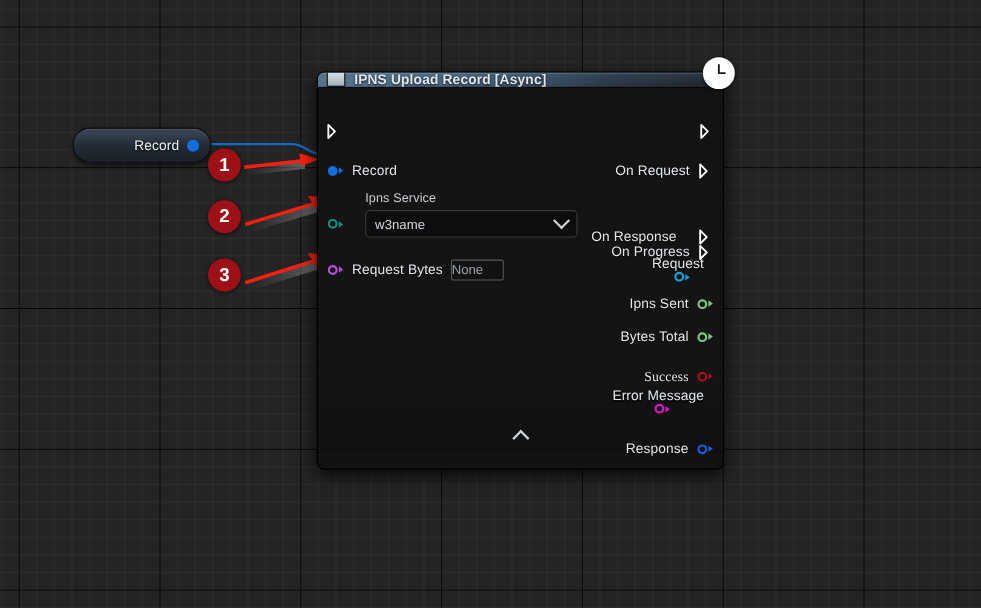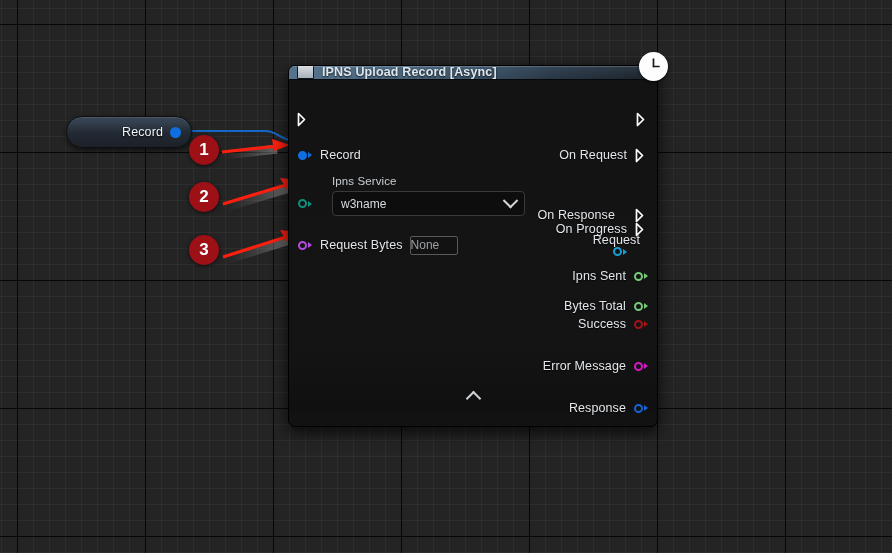--- a/index.html
+++ b/index.html
@@ -438,29 +438,29 @@
       </div>
 
       <div class="pin-row right" style="top:216px;">
         <span class="pin-label">Bytes Total</span>
         <span class="pin-data" style="color:#77c97a;">
           <span class="pin-circle" style="border-color:#77c97a;"></span>
           <span class="pin-arrow" style="border-left-color:#77c97a;"></span>
         </span>
       </div>
 
-      <div class="pin-row right" style="top:234px;">
+      <div class="pin-row right" style="top:252px;font-family:Liberation Serif, serif;">
         <span class="pin-label">Success</span>
         <span class="pin-data" style="color:#a51219;">
           <span class="pin-circle" style="border-color:#a51219;"></span>
           <span class="pin-arrow" style="border-left-color:#a51219;"></span>
         </span>
       </div>
 
-      <div class="pin-row right" style="top:276px;">
+      <div class="pin-row right" style="top:276px;flex-direction:column;">
         <span class="pin-label">Error Message</span>
         <span class="pin-data" style="color:#d618c4;">
           <span class="pin-circle" style="border-color:#d618c4;"></span>
           <span class="pin-arrow" style="border-left-color:#d618c4;"></span>
         </span>
       </div>
 
       <div class="pin-row right" style="top:318px;">
         <span class="pin-label">Response</span>
         <span class="pin-data" style="color:#1562d6;">

